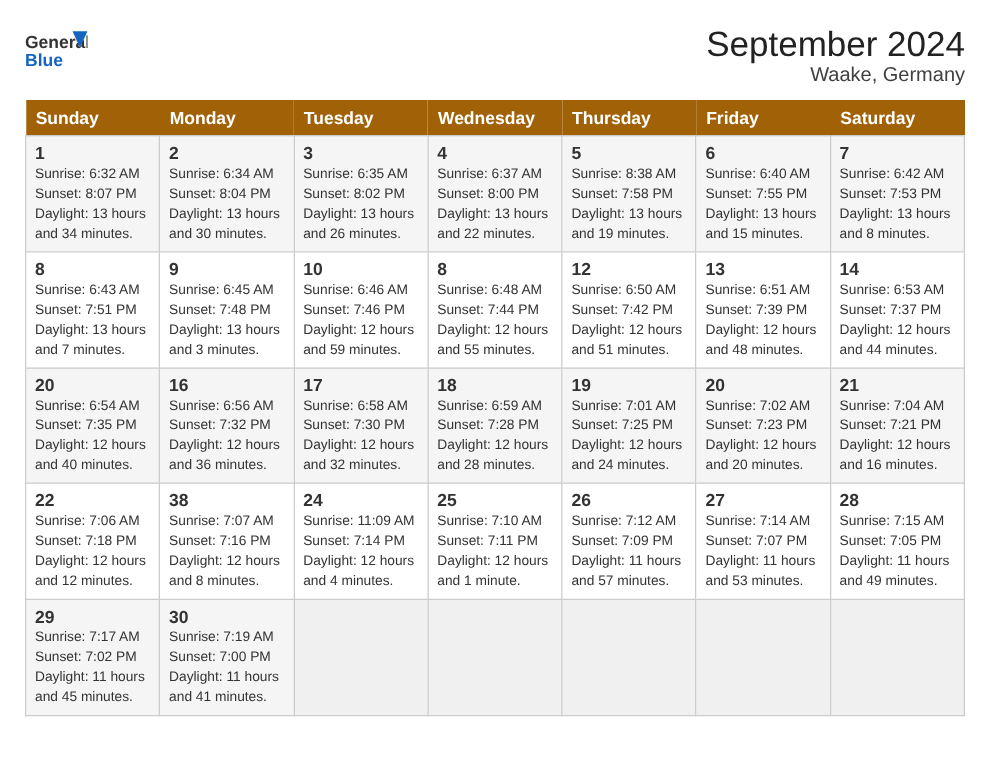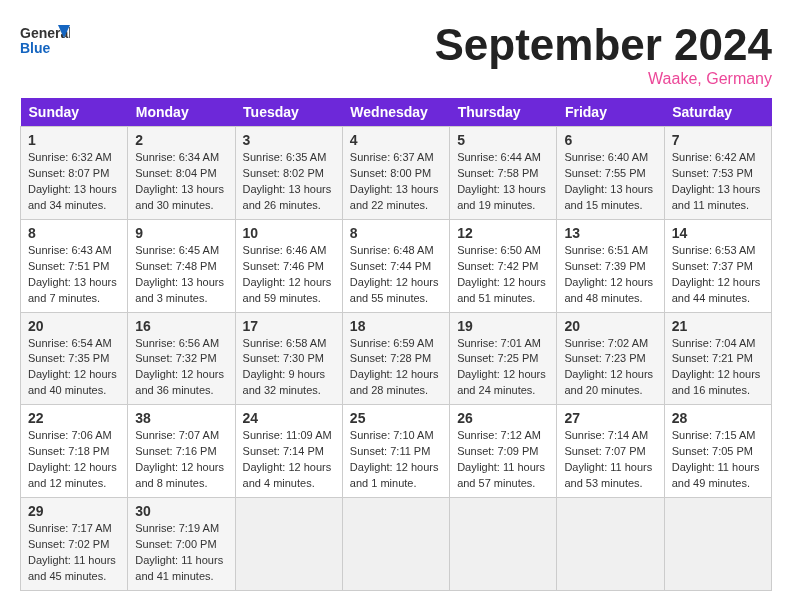--- a/index.html
+++ b/index.html
@@ -17,35 +17,35 @@
       margin-bottom: 10px;
     }
     .logo {
       display: flex;
       align-items: center;
     }
     .title-block {
       text-align: right;
     }
     .month-title {
-      font-size: 44px;
-      font-weight: bold;
+      font-size: 28px;
+      font-weight: normal;
       color: #222;
     }
     .location {
       font-size: 16px;
-      color: #ec4899;
+      color: #404040;
     }
     table {
       width: 100%;
       border-collapse: collapse;
       table-layout: fixed;
     }
     thead tr th {
-      background-color: #6d28d9;
+      background-color: #a16207;
       color: #fff;
       text-align: left;
       padding: 6px 8px;
       font-size: 14px;
       font-weight: bold;
     }
     tbody tr td {
       border: 1px solid #ccc;
       vertical-align: top;
       padding: 5px 7px;
@@ -133,39 +133,39 @@
           <span class="day-num">4</span>
           <div class="day-info">
             <div>Sunrise: 6:37 AM</div>
             <div>Sunset: 8:00 PM</div>
             <div>Daylight: 13 hours and 22 minutes.</div>
           </div>
         </td>
         <td>
           <span class="day-num">5</span>
           <div class="day-info">
-            <div>Sunrise: 6:44 AM</div>
+            <div>Sunrise: 8:38 AM</div>
             <div>Sunset: 7:58 PM</div>
             <div>Daylight: 13 hours and 19 minutes.</div>
           </div>
         </td>
         <td>
           <span class="day-num">6</span>
           <div class="day-info">
             <div>Sunrise: 6:40 AM</div>
             <div>Sunset: 7:55 PM</div>
             <div>Daylight: 13 hours and 15 minutes.</div>
           </div>
         </td>
         <td>
           <span class="day-num">7</span>
           <div class="day-info">
             <div>Sunrise: 6:42 AM</div>
             <div>Sunset: 7:53 PM</div>
-            <div>Daylight: 13 hours and 11 minutes.</div>
+            <div>Daylight: 13 hours and 8 minutes.</div>
           </div>
         </td>
       </tr>
       <tr>
         <td>
           <span class="day-num">8</span>
           <div class="day-info">
             <div>Sunrise: 6:43 AM</div>
             <div>Sunset: 7:51 PM</div>
             <div>Daylight: 13 hours and 7 minutes.</div>
@@ -235,21 +235,21 @@
             <div>Sunrise: 6:56 AM</div>
             <div>Sunset: 7:32 PM</div>
             <div>Daylight: 12 hours and 36 minutes.</div>
           </div>
         </td>
         <td>
           <span class="day-num">17</span>
           <div class="day-info">
             <div>Sunrise: 6:58 AM</div>
             <div>Sunset: 7:30 PM</div>
-            <div>Daylight: 9 hours and 32 minutes.</div>
+            <div>Daylight: 12 hours and 32 minutes.</div>
           </div>
         </td>
         <td>
           <span class="day-num">18</span>
           <div class="day-info">
             <div>Sunrise: 6:59 AM</div>
             <div>Sunset: 7:28 PM</div>
             <div>Daylight: 12 hours and 28 minutes.</div>
           </div>
         </td>

